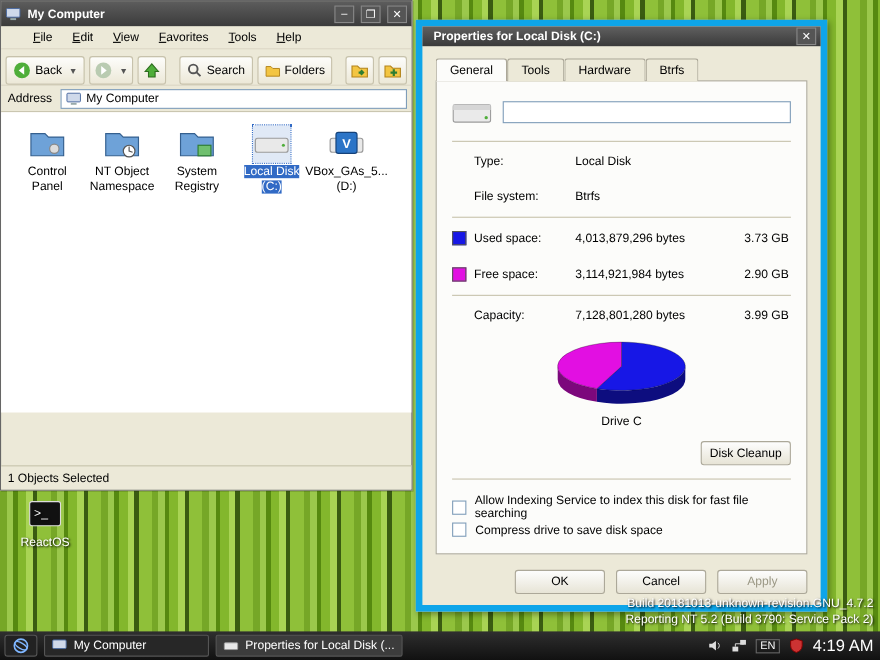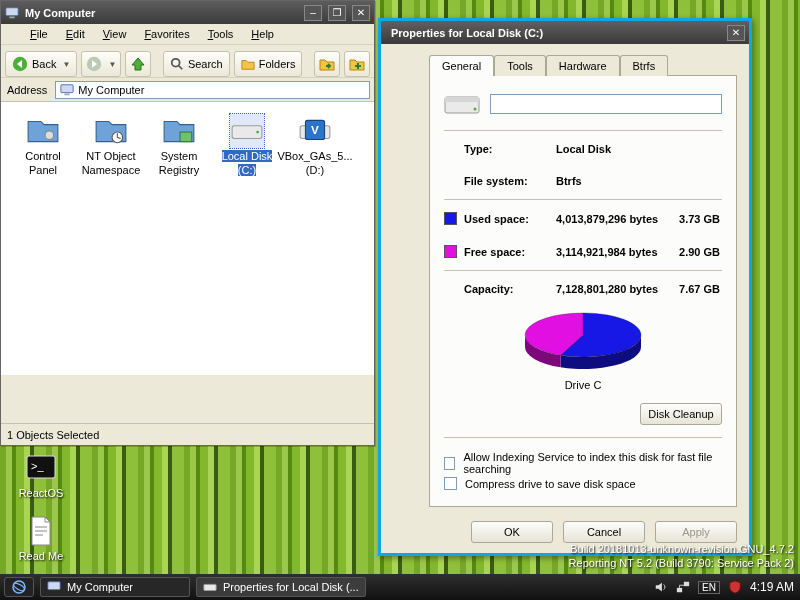--- a/index.html
+++ b/index.html
@@ -53,35 +53,35 @@
   .ficon .pic { width:34px; height:34px; }
   .ficon span { line-height:12px; }
   .ficon.selected .pic { outline:1px dotted #316ac5; background:rgba(49,106,197,.15); }
   .ficon.selected span { background:#316ac5; color:#fff; }
 
   .statusbar { height:22px; border-top:1px solid #c7c2ac; display:flex; align-items:center; padding:0 6px; background:#ece9d8;margin-top:48px;}
 
   
   .dlg {
     position:absolute; left:378px; top:18px; width:374px; height:538px;
-    background:#ece9d8; border:3px solid #0ea5e9;
+    background:#ece9d8; border:6px solid #0ea5e9;
     display:flex; flex-direction:column;
     box-shadow: 2px 2px 6px rgba(0,0,0,.4);
   }
   .dlg .titlebar { background:linear-gradient(#606060,#3a3a3a); }
-  .dlg-body { flex:1; padding:10px 12px 6px 12px; display:flex; flex-direction:column;margin-left:36px; }
+  .dlg-body { flex:1; padding:10px 12px 6px 12px; display:flex; flex-direction:column; }
   .tabs { display:flex; gap:0; }
   .tab { padding:4px 12px 4px 12px; border:1px solid #aca899; border-bottom:none;
          background:#ece9d8; border-radius:3px 3px 0 0; position:relative; top:1px;}
   .tab.active { background:#fcfcfa; z-index:2; }
   .tabpage { flex:1; border:1px solid #aca899; background:#fcfcfa; padding:14px 14px; display:flex; flex-direction:column; gap:10px;}
   .row { display:flex; align-items:center; gap:10px;}
   .drive-icon { width:36px; height:28px; }
   .volname { flex:1; height:20px; border:1px solid #7f9db9; background:#fff; }
-  .kv { display:grid; grid-template-columns:20px 92px 1fr 56px; row-gap:20px; align-items:center;font-weight:bold;}
+  .kv { display:grid; grid-template-columns:20px 92px 1fr 56px; row-gap:20px; align-items:center;}
   .kv .sq { width:13px; height:13px; border:1px solid #555; }
   .kv .r { text-align:right; padding-right:2px;}
   .hr { height:1px; background:#c7c2ac; margin:2px 0; }
   .pie-wrap { display:flex; flex-direction:column; align-items:center; gap:6px; padding:4px 0 2px 0;}
 
   .cleanup-row{ display:flex; justify-content:flex-end; }
   .btn { min-width:82px; height:22px; border:1px solid #aca899; border-radius:3px;
          background:linear-gradient(#fdfdfd,#e7e4d6); display:inline-flex; align-items:center; justify-content:center; }
   .btn.disabled { color:#9a9784; }
   .dlg-buttons { display:flex; justify-content:flex-end; gap:10px; padding:8px 12px 10px 0; }
@@ -96,21 +96,21 @@
   
   .buildinfo { position:absolute; right:6px; bottom:30px; text-align:right; color:#fff; text-shadow:1px 1px 2px #000; line-height:14px;}
 
   
   .taskbar { position:absolute; left:0; bottom:0; width:100%; height:26px;
     background:linear-gradient(#2f2f2f,#111); display:flex; align-items:center; color:#fff; gap:6px; padding:0 4px;}
   .start { width:30px; height:20px; border:1px solid #555; background:#222; border-radius:3px; display:flex; align-items:center; justify-content:center;}
   .task { height:20px; border:1px solid #555; background:#272727; border-radius:2px; display:flex; align-items:center; padding:0 6px; gap:6px; min-width:150px;}
   .task.active { background:#3c3c3c; }
   .tray { margin-left:auto; display:flex; align-items:center; gap:8px; padding-right:2px;}
-  .clock { font-size:12px; }
+  .clock { font-size:15px; }
 
   
   svg { display:block; }
 </style>
 </head>
 <body>
 
 <div class="wallpaper"></div>
 
 <div class="win">
@@ -317,21 +317,21 @@
         <span class="sq" style="background:#e20fe2"></span>
         <span>Free space:</span>
         <span>3,114,921,984 bytes</span>
         <span class="r">2.90 GB</span>
       </div>
       <div class="hr"></div>
       <div class="kv">
         <span></span>
         <span>Capacity:</span>
         <span>7,128,801,280 bytes</span>
-        <span class="r">7.67 GB</span>
+        <span class="r">3.99 GB</span>
       </div>
 
       <div class="pie-wrap">
         <svg id="pie" width="150" height="64" viewBox="0 0 150 64">
             <path d="M133 26 A58 22 0 0 1 52.63612844791103 46.29880027714253 L52.63612844791103 58.29880027714253 A58 22 0 0 0 133 38 Z" fill="#1717e6" filter="brightness(0.55)"></path>
             <path d="M52.63612844791103 46.29880027714253 A58 22 0 0 1 17 26.000000000000004 L17 38 A58 22 0 0 0 52.63612844791103 58.29880027714253 Z" fill="#e20fe2" filter="brightness(0.55)"></path>
             <path d="M75 26 L75 4 A58 22 0 1 1 52.63612844791103 46.29880027714253 Z" fill="#1717e6" stroke="#0008" stroke-width="0.5"></path>
             <path d="M75 26 L52.63612844791103 46.29880027714253 A58 22 0 0 1 74.99999999999999 4 Z" fill="#e20fe2" stroke="#0008" stroke-width="0.5"></path>
           </svg>
         <span>Drive C</span>
@@ -363,32 +363,20 @@
 <div class="desk-icons">
   <div class="deskicon">
     <span class="pic">
         <svg viewBox="0 0 32 32" width="32" height="32">
           <rect x="2" y="4" width="28" height="22" rx="2" fill="#111" stroke="#ddd"></rect>
           <text x="6" y="18" fill="#fff" font-size="11">&gt;_</text>
         </svg>
       </span>
     <span>ReactOS</span>
   </div>
-  <div class="deskicon">
-    <span class="pic">
-        <svg viewBox="0 0 32 32" width="32" height="32">
-          <path d="M7 2h13l5 5v23H7z" fill="#fff" stroke="#888"></path>
-          <path d="M20 2v5h5" fill="none" stroke="#888"></path>
-          <line x1="10" y1="12" x2="22" y2="12" stroke="#888"></line>
-          <line x1="10" y1="16" x2="22" y2="16" stroke="#888"></line>
-          <line x1="10" y1="20" x2="18" y2="20" stroke="#888"></line>
-        </svg>
-      </span>
-    <span>Read Me</span>
-  </div>
 </div>
 
 <div class="buildinfo">
   <div>Build 20181013-unknown-revision.GNU_4.7.2</div>
   <div>Reporting NT 5.2 (Build 3790: Service Pack 2)</div>
 </div>
 
 <div class="taskbar">
   <div class="start">
     <span>

